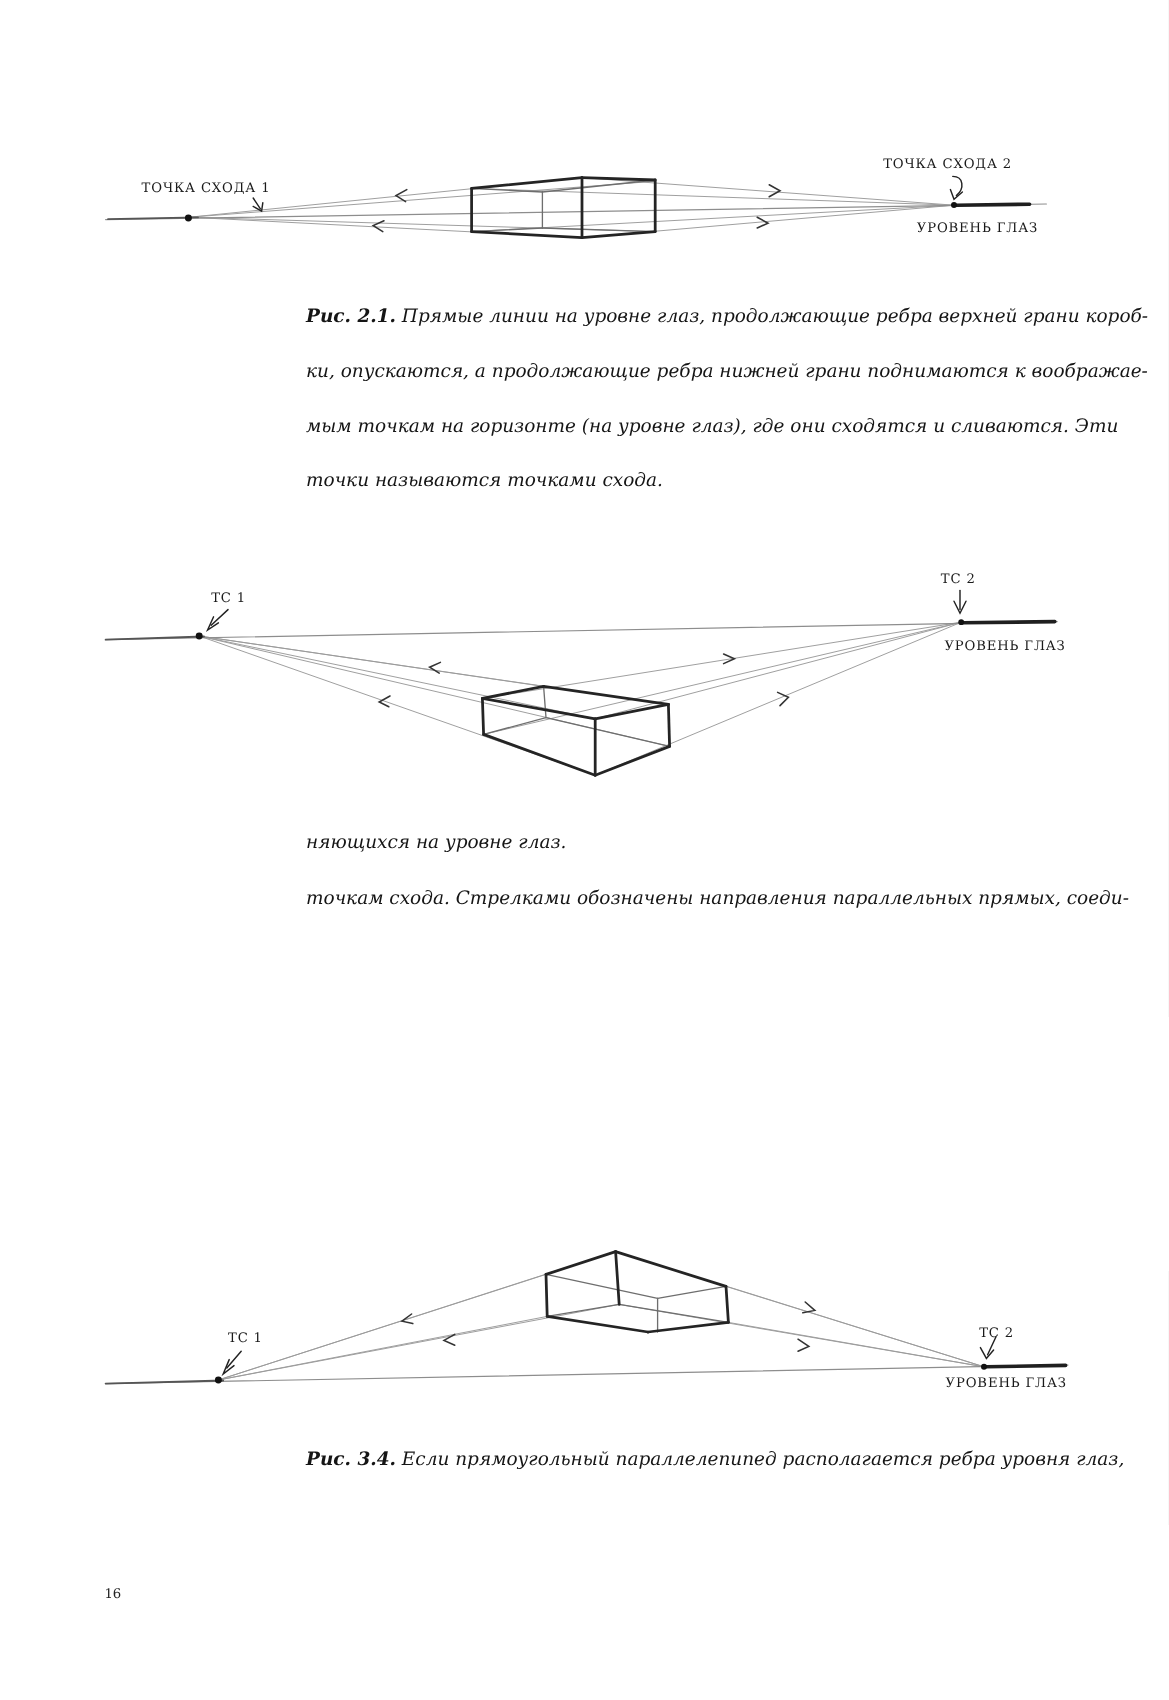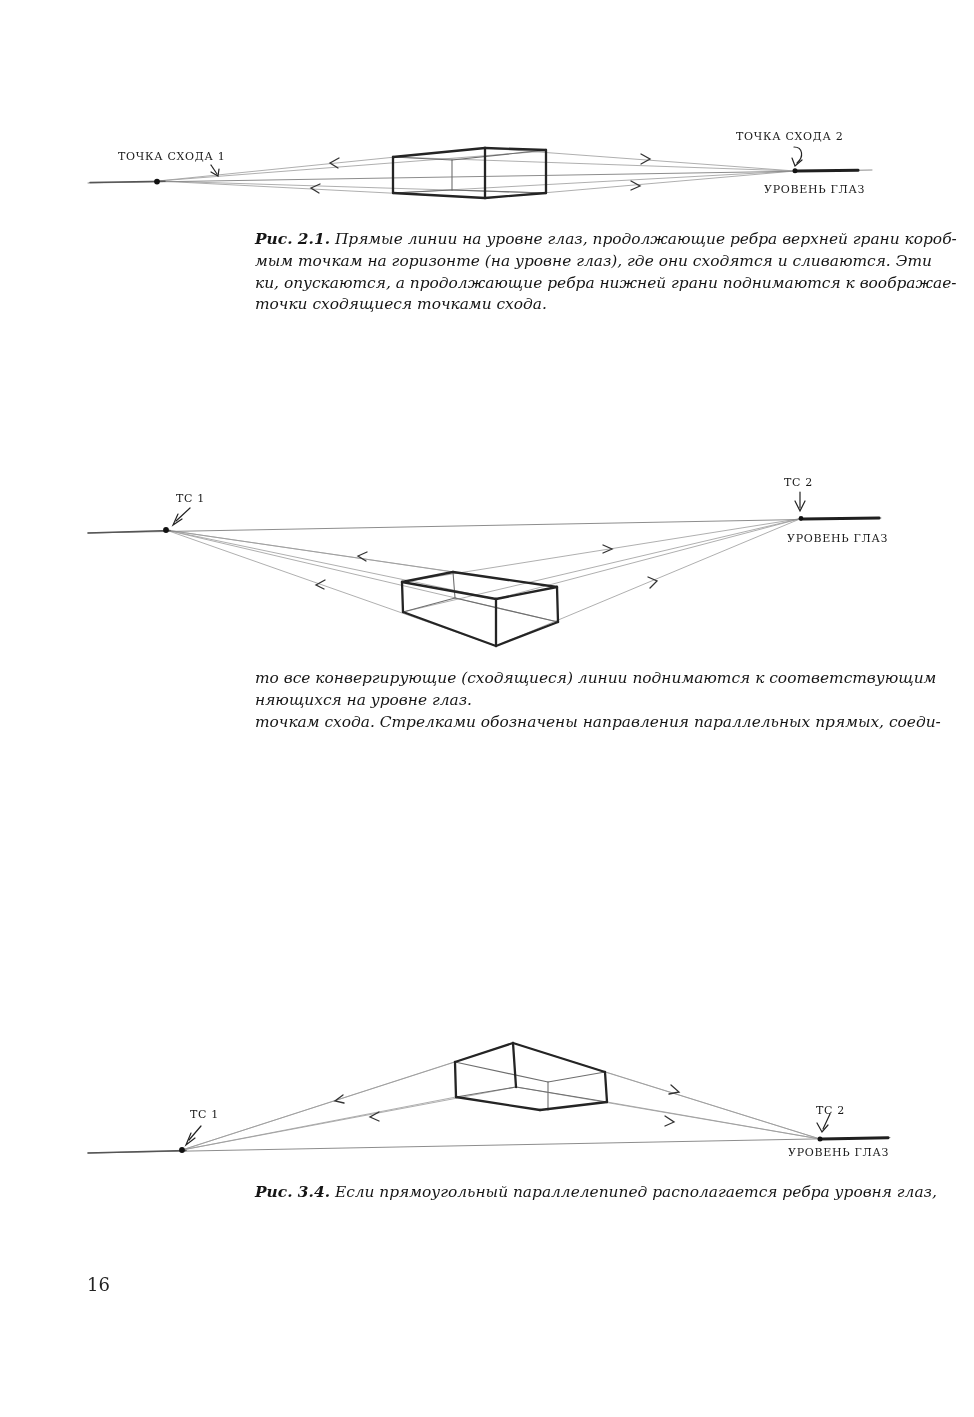--- a/index.html
+++ b/index.html
@@ -11,23 +11,23 @@
   .art{position:absolute;left:0;top:0;width:974px;height:1417px;}
   .fig-label{
     position:absolute;font-size:11px;letter-spacing:0.7px;color:#1a1a1a;
     font-family:"DejaVu Serif","Liberation Serif",serif;white-space:nowrap;
   }
   .caption{
     position:absolute;left:255px;width:648px;
     font-style:italic;font-size:15.4px;line-height:21.8px;color:#151515;
   }
   .caption .tag{font-weight:bold;font-style:italic;}
-  .cap-line{white-space:nowrap;}
+  .cap-line{white-space:nowrap;margin-top:24px;}
   .pagenum{
-    position:absolute;left:87px;top:1274px;font-size:18px;color:#222;
+    position:absolute;left:87px;top:1322px;font-size:11px;color:#222;
     font-style:normal;
   }
 </style>
 </head>
 <body>
 
 <div class="page">
 
   <svg class="art" viewBox="0 0 974 1417">
 
@@ -190,27 +190,26 @@
   <span class="fig-label" style="left:176px;top:492px">ТС 1</span>
   <span class="fig-label" style="left:784px;top:476px">ТС 2</span>
   <span class="fig-label" style="left:787px;top:532px">УРОВЕНЬ ГЛАЗ</span>
 
   <span class="fig-label" style="left:190px;top:1108px">ТС 1</span>
   <span class="fig-label" style="left:816px;top:1104px">ТС 2</span>
   <span class="fig-label" style="left:788px;top:1146px">УРОВЕНЬ ГЛАЗ</span>
 
   <div class="caption" style="top:229px">
     <div class="cap-line"><span class="tag">Рис. 2.1.</span> <span>Прямые линии на уровне глаз, продолжающие ребра верхней грани короб-</span></div>
+    <div class="cap-line">ки, опускаются, а продолжающие ребра нижней грани поднимаются к воображае-</div>
     <div class="cap-line">мым точкам на горизонте (на уровне глаз), где они сходятся и сливаются. Эти</div>
-    <div class="cap-line">ки, опускаются, а продолжающие ребра нижней грани поднимаются к воображае-</div>
-    <div class="cap-line">точки сходящиеся точками схода.</div>
+    <div class="cap-line">точки называются точками схода.</div>
   </div>
 
   <div class="caption" style="top:668px">
-    <div class="cap-line">то все конвергирующие (сходящиеся) линии поднимаются к соответствующим</div>
     <div class="cap-line">няющихся на уровне глаз.</div>
     <div class="cap-line">точкам схода. Стрелками обозначены направления параллельных прямых, соеди-</div>
   </div>
 
   <div class="caption" style="top:1182px">
     <div class="cap-line"><span class="tag">Рис. 3.4.</span> <span>Если прямоугольный параллелепипед располагается ребра уровня глаз,</span></div>
   </div>
 
   <div class="pagenum">16</div>
 

